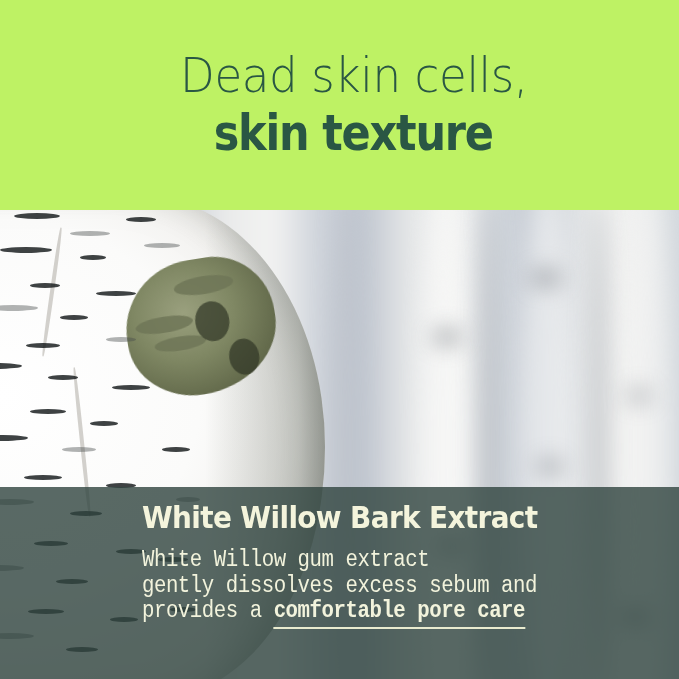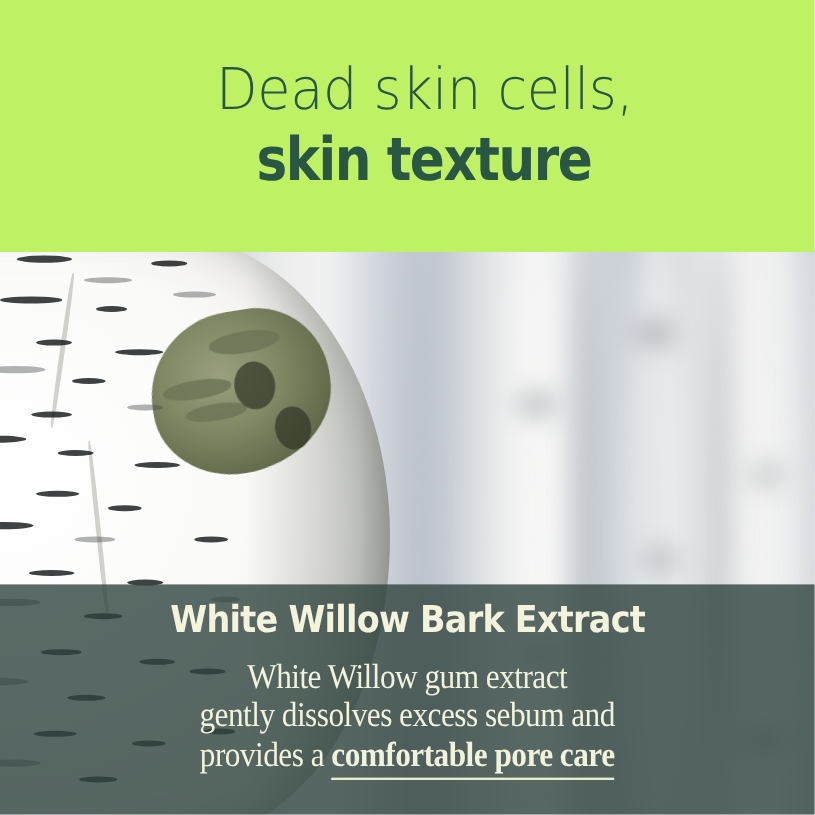--- a/index.html
+++ b/index.html
@@ -172,24 +172,23 @@
     font-family: "DejaVu Sans", sans-serif;
     font-size: 31px;
     font-weight: bold;
     letter-spacing: -0.7px;
     white-space: nowrap;
     transform: scaleX(0.9);
     line-height: 1.25;
   }
   .caption-body {
     margin-top: 11px;
-    text-align: center;
     color: #f2f3dc;
-    font-family: Liberation Serif, serif;
-    font-size: 29px;
+    font-family: Liberation Mono, monospace;
+    font-size: 23px;
     font-weight: 400;
     line-height: 1.12;
     letter-spacing: -0.5px;
   }
   .caption-body > div {
     white-space: nowrap;
     transform: scaleX(0.9);
   }
   .emph {
     font-weight: bold;

